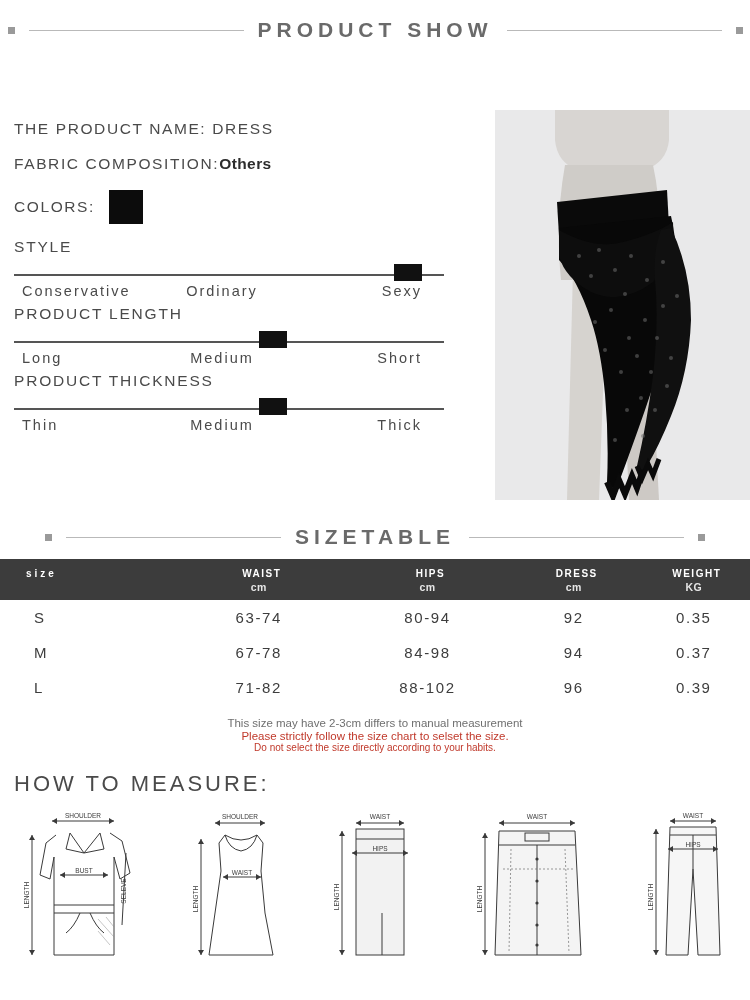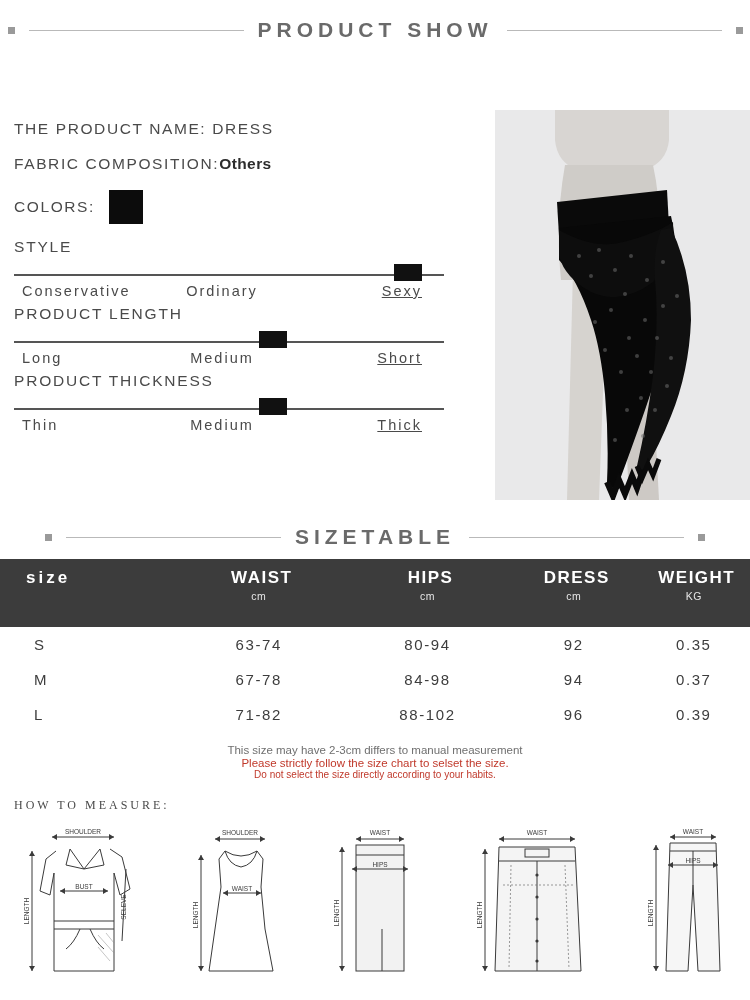--- a/index.html
+++ b/index.html
@@ -77,21 +77,21 @@
     width:28px; height:17px; background:#111;
   }
   .scale-labels {
     display:flex; width:430px; margin-top:1px;
   }
   .scale-labels span {
     flex:1; font-size:14.5px; letter-spacing:2px; color:#4a4a4a;
   }
   .scale-labels span:nth-child(1){ text-align:left; padding-left:8px;}
   .scale-labels span:nth-child(2){ text-align:center;}
-  .scale-labels span:nth-child(3){ text-align:right; padding-right:22px;text-decoration:underline;}
+  .scale-labels span:nth-child(3){ text-align:right; padding-right:22px;}
 
   
   .photo {
     position:absolute; right:0; top:58px;
     width:255px; height:390px;
     overflow:hidden;
   }
 
   
   .table-wrap { width:750px; padding:0; }
@@ -99,29 +99,29 @@
     width:750px;
     border-collapse:collapse;
     font-size:14.5px;
   }
   table.size thead th {
     background:#3c3c3c;
     color:#ffffff;
     font-weight:700;
     letter-spacing:1.5px;
     padding:9px 0 2px 6px;
-    font-size:17px;
+    font-size:10px;
   }
   table.size thead tr.units th {
     background:#3c3c3c;
     color:#e6e6e6;
-    font-weight:400;
+    font-weight:700;
     font-size:10.5px;
     letter-spacing:0.5px;
-    padding:0 0 25px 0;
+    padding:0 0 7px 0;
   }
   table.size thead th.size-col { text-align:left; padding-left:26px; letter-spacing:3px;}
   table.size tbody td {
     text-align:center;
     padding:9px 0;
     color:#3d3d3d;
     letter-spacing:1.6px;
     font-size:15px;
   }
   table.size tbody td.size-col { text-align:left; padding-left:34px; }
@@ -131,24 +131,23 @@
   .col-dress { width:17%; }
   .col-weight { width:15%; }
 
   .notes { text-align:center; margin-top:12px; }
   .notes .n1 { font-size:11.5px; color:#6f6f6f; margin-bottom:1px; }
   .notes .n2 { font-size:11.5px; color:#c0392b; }
   .notes .n3 { font-size:10px; color:#c0392b; }
 
   .how-title {
     margin:18px 8px 4px 14px;
-    font-size:12px;
+    font-size:22px;
     letter-spacing:3px;
     color:#4a4a4a;
-    font-family:Liberation Serif, serif;
   }
   .figures {
     display:flex;
     justify-content:space-between;
     align-items:flex-end;
     padding:0 10px;
     height:160px;
   }
   .fig { position:relative; }
   .fig svg { display:block; }

